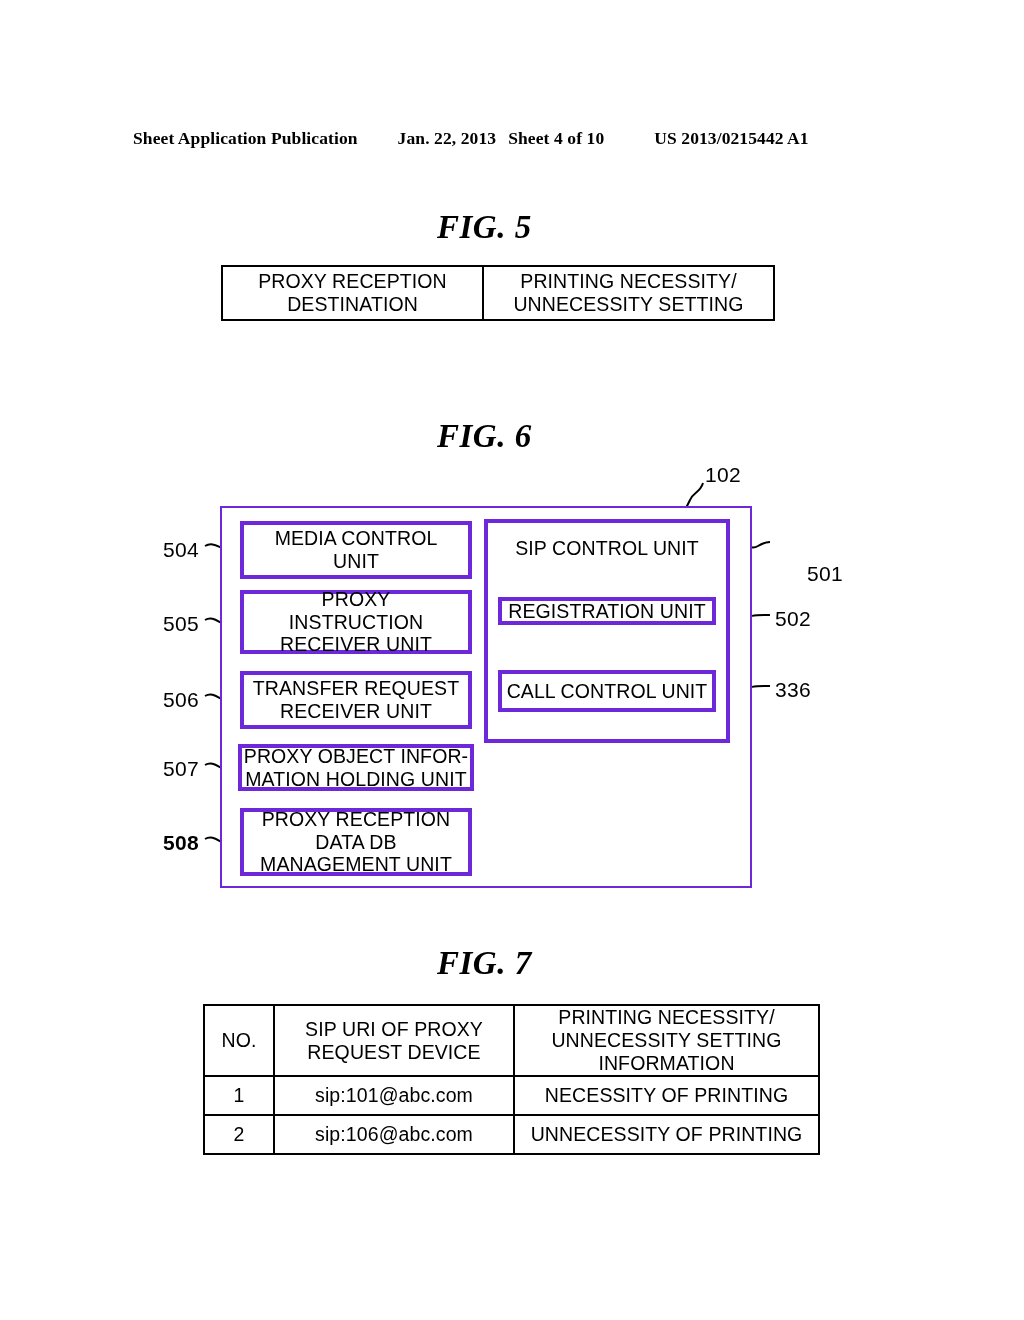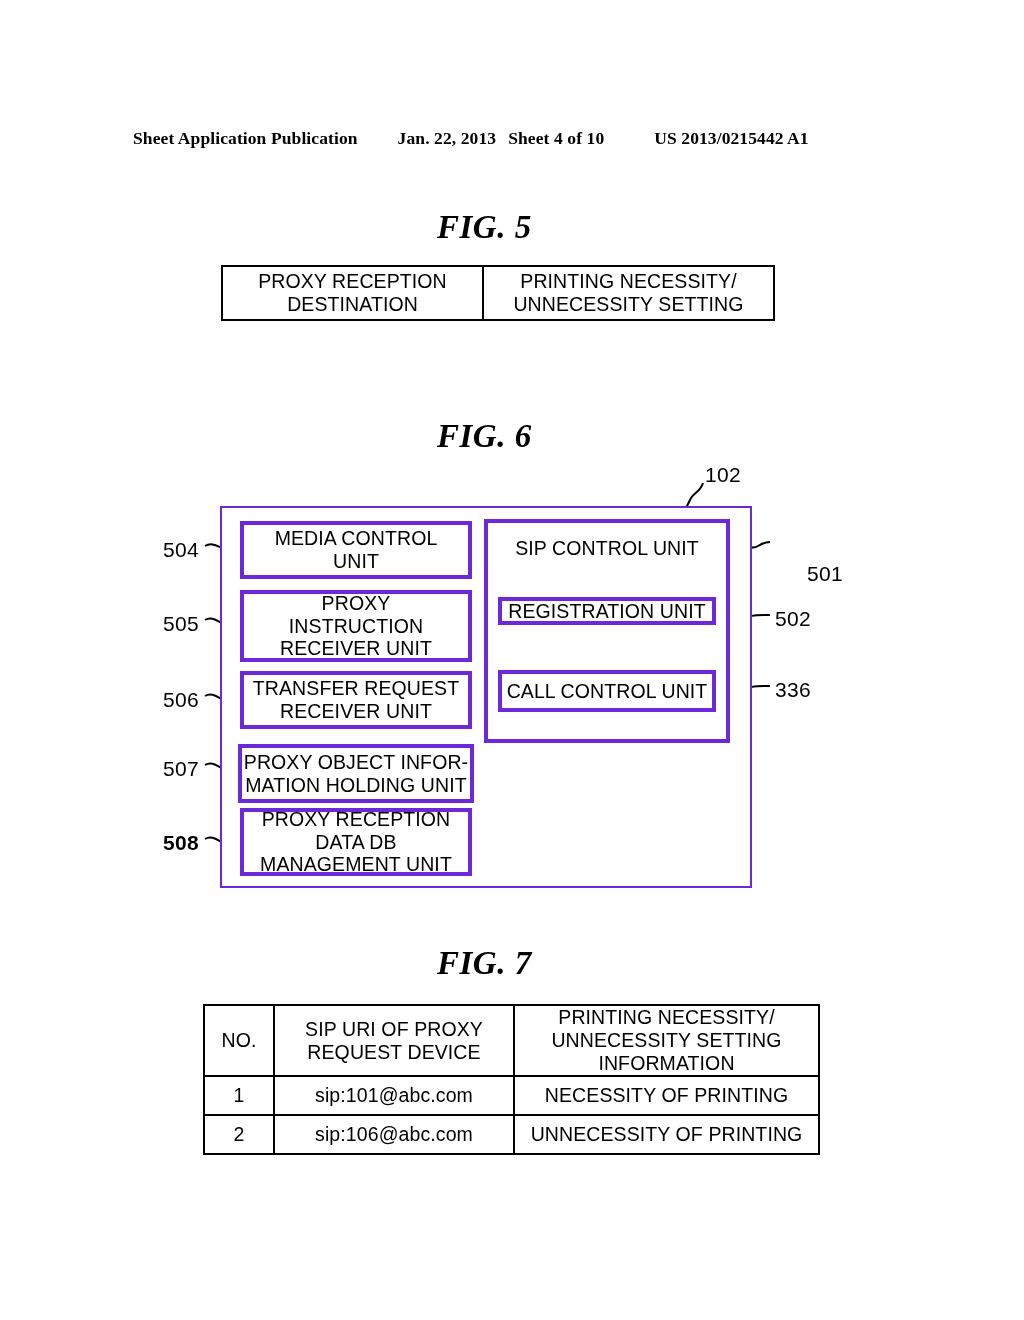--- a/index.html
+++ b/index.html
@@ -117,23 +117,23 @@
     display: block;
   }
   #f6-sip-label {
     position: absolute;
     left: 0; top: 14px; width: 100%;
     text-align: center;
     font-size: 19.5px;
     font-family: Liberation Sans, sans-serif;
   }
   #f6-504 { left: 240px; top: 521px; width: 232px; height: 58px; }
-  #f6-505 { left: 240px; top: 590px; width: 232px; height: 72px; }
+  #f6-505 { left: 240px; top: 590px; width: 232px; height: 64px; }
   #f6-506 { left: 240px; top: 671px; width: 232px; height: 58px; }
-  #f6-507 { left: 238px; top: 744px; width: 236px; height: 59px; }
+  #f6-507 { left: 238px; top: 744px; width: 236px; height: 47px; }
   #f6-508 { left: 240px; top: 808px; width: 232px; height: 68px; }
   #f6-502 { left: 498px; top: 597px; width: 218px; height: 28px; }
   #f6-503 { left: 498px; top: 670px; width: 218px; height: 42px; }
 
   .f6-ref {
     position: absolute;
     font-family: "Liberation Sans", sans-serif;
     font-size: 21px;
     letter-spacing: 0.3px;
     white-space: nowrap;

